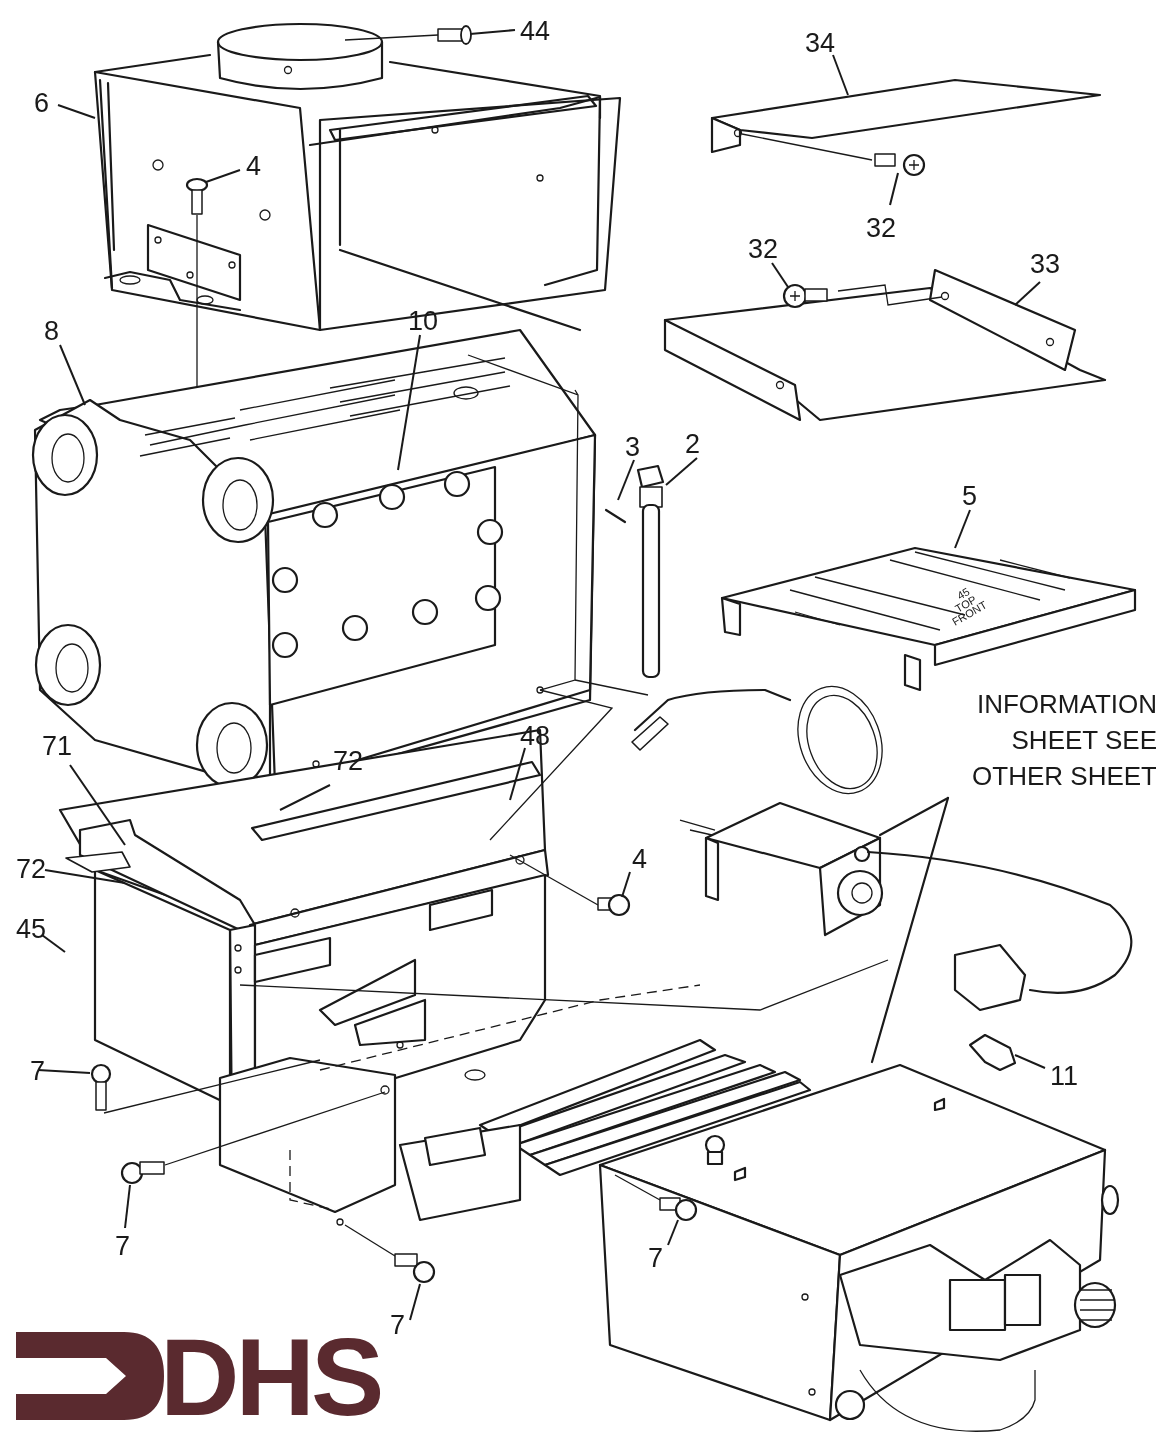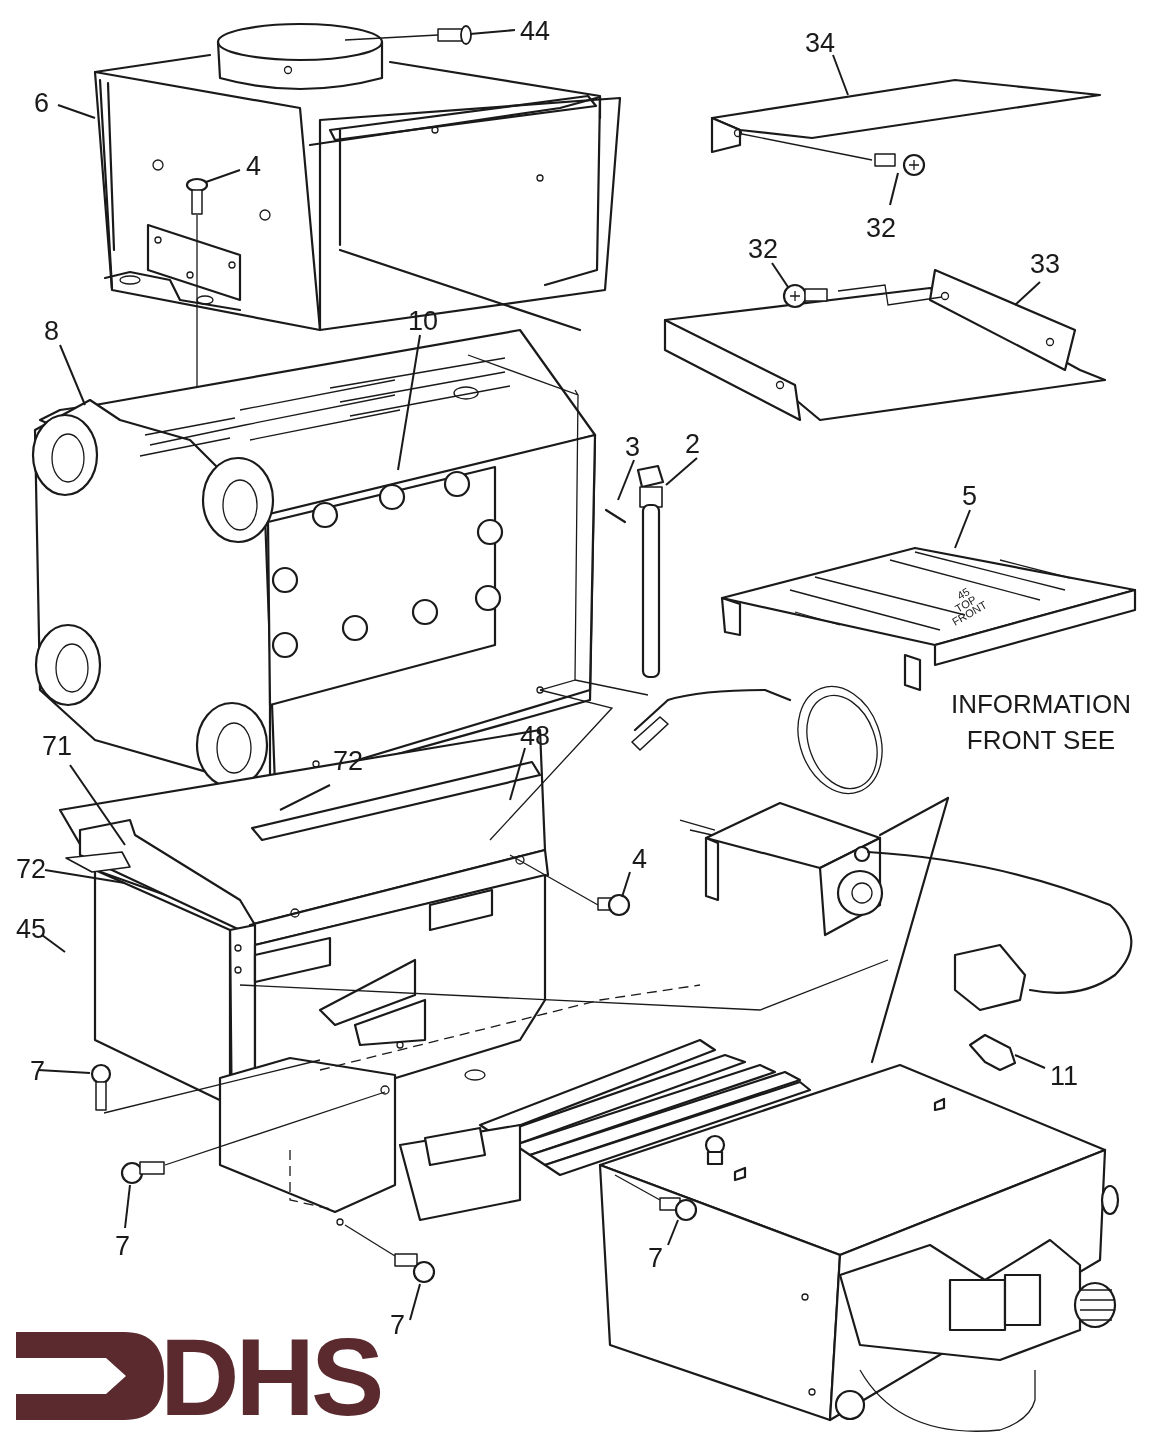--- a/index.html
+++ b/index.html
@@ -5,21 +5,21 @@
   html, body { margin: 0; padding: 0; background: #ffffff; }
   body { width: 1156px; height: 1443px; position: relative; overflow: hidden;
          font-family: "Liberation Sans", sans-serif; }
   #diagram { position: absolute; left: 0; top: 0; width: 1156px; height: 1443px; }
   .ln { fill: none; stroke: #1a1a1a; stroke-width: 2.2; stroke-linejoin: round; stroke-linecap: round; }
   .thin { fill: none; stroke: #1a1a1a; stroke-width: 1.3; }
   .dash { fill: none; stroke: #1a1a1a; stroke-width: 1.3; stroke-dasharray: 10 6; }
   .face { fill: #ffffff; stroke: #1a1a1a; stroke-width: 2.2; stroke-linejoin: round; }
   .callout { font-family: "Liberation Sans", sans-serif; font-size: 27px; fill: #1a1a1a; }
   .leader { stroke: #1a1a1a; stroke-width: 2; fill: none; }
-  .note { position: absolute; left: 925px; top: 686px; width: 232px; text-align: center;
+  .note { position: absolute; left: 925px; top: 686px; width: 232px; text-align: right;
           font-family: "Liberation Sans", sans-serif; font-size: 26px; line-height: 36px; color: #1a1a1a; }
   .note div { white-space: nowrap; }
   .logo { position: absolute; left: 14px; top: 1330px; width: 370px; height: 92px; }
   .logo-text { position: absolute; left: 160px; top: 1317px; font-family: "Liberation Sans", sans-serif;
                font-weight: bold; font-size: 110px; letter-spacing: -4px; line-height: 120px; }
 </style>
 </head>
 <body>
 
 <svg id="diagram" viewBox="0 0 1156 1443" xmlns="http://www.w3.org/2000/svg">
@@ -351,19 +351,20 @@
       </g>
     <g>
         <path class="leader" d="M1015 1055 L1045 1068"></path>
         <text class="callout" x="1050" y="1085">11</text>
       </g>
   </g>
 </svg>
 
 <div class="note">
   <div>INFORMATION</div>
-  <div>FRONT SEE</div>
+  <div>SHEET SEE</div>
+  <div>OTHER SHEET</div>
 </div>
 
 <svg class="logo" viewBox="0 0 370 92" xmlns="http://www.w3.org/2000/svg">
   <path fill="#5a2a2f" d="M2 2 L110 2 Q150 2 150 46 Q150 90 110 90 L2 90 L2 64 L92 64 L112 46 L92 28 L2 28 Z"></path>
 </svg>
 <div class="logo-text" style="color:#5a2a2f;">DHS</div>
 
 </body></html>

